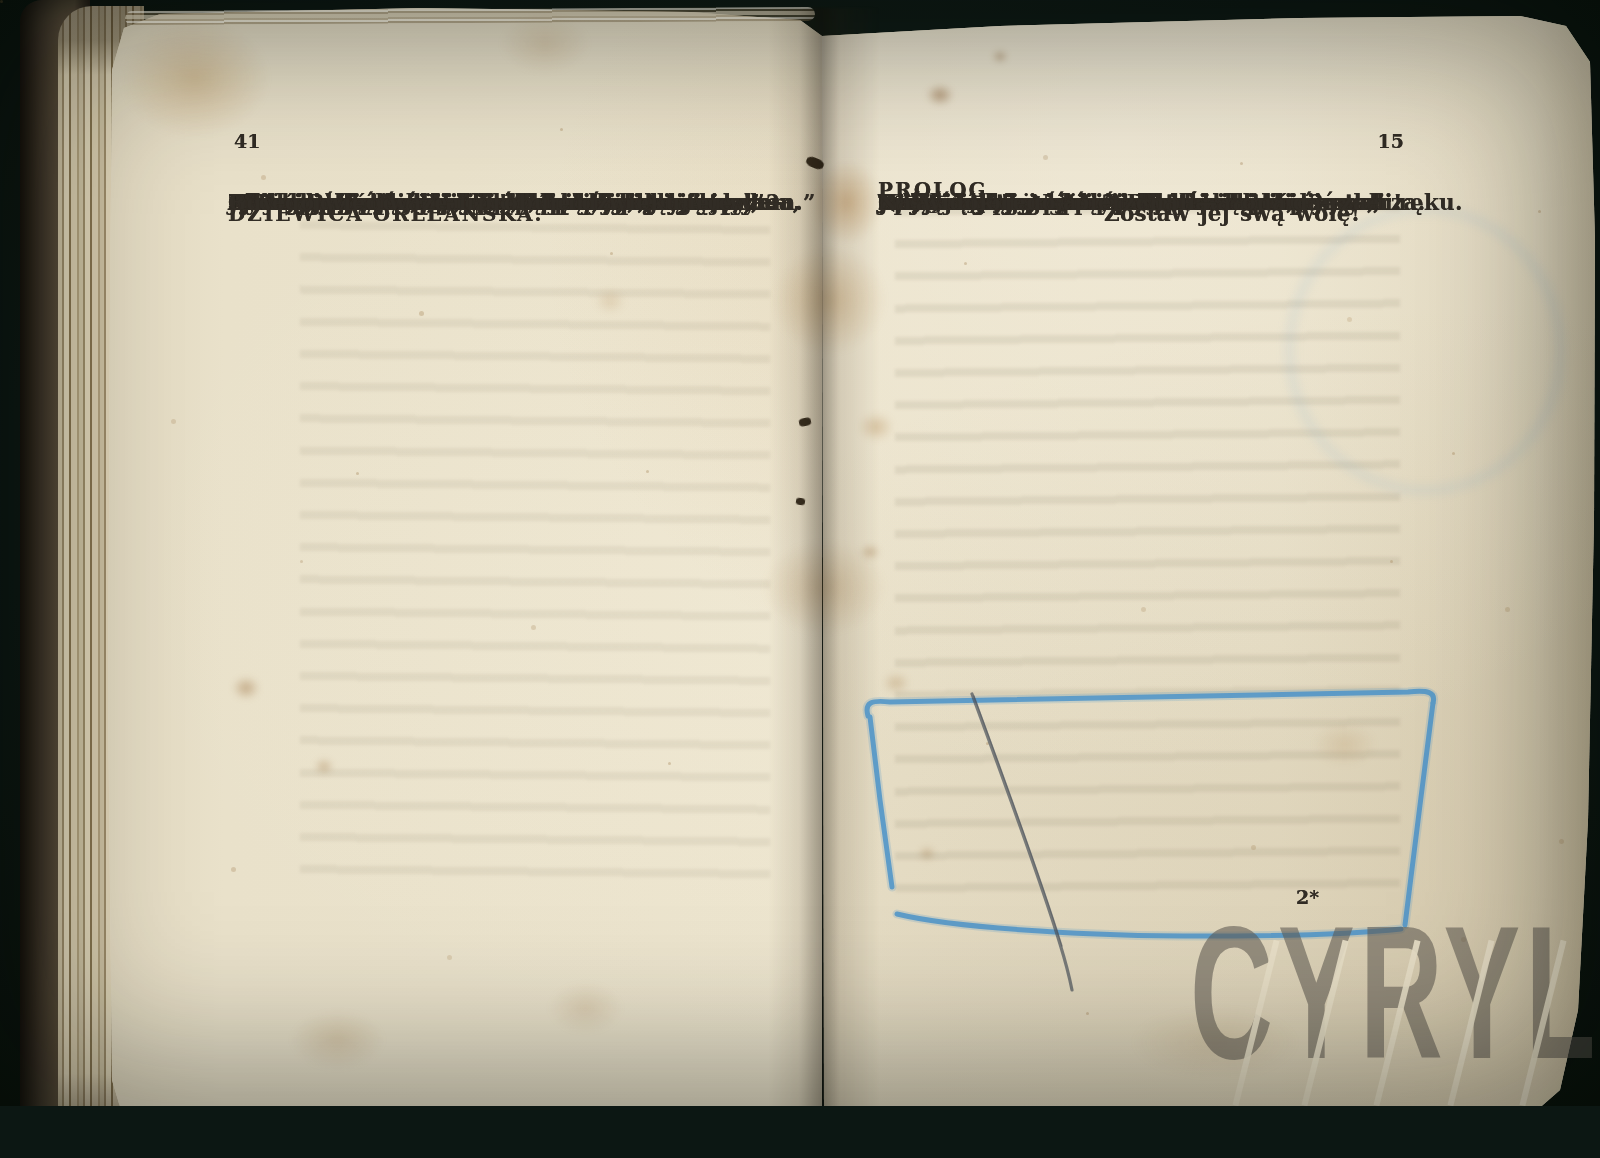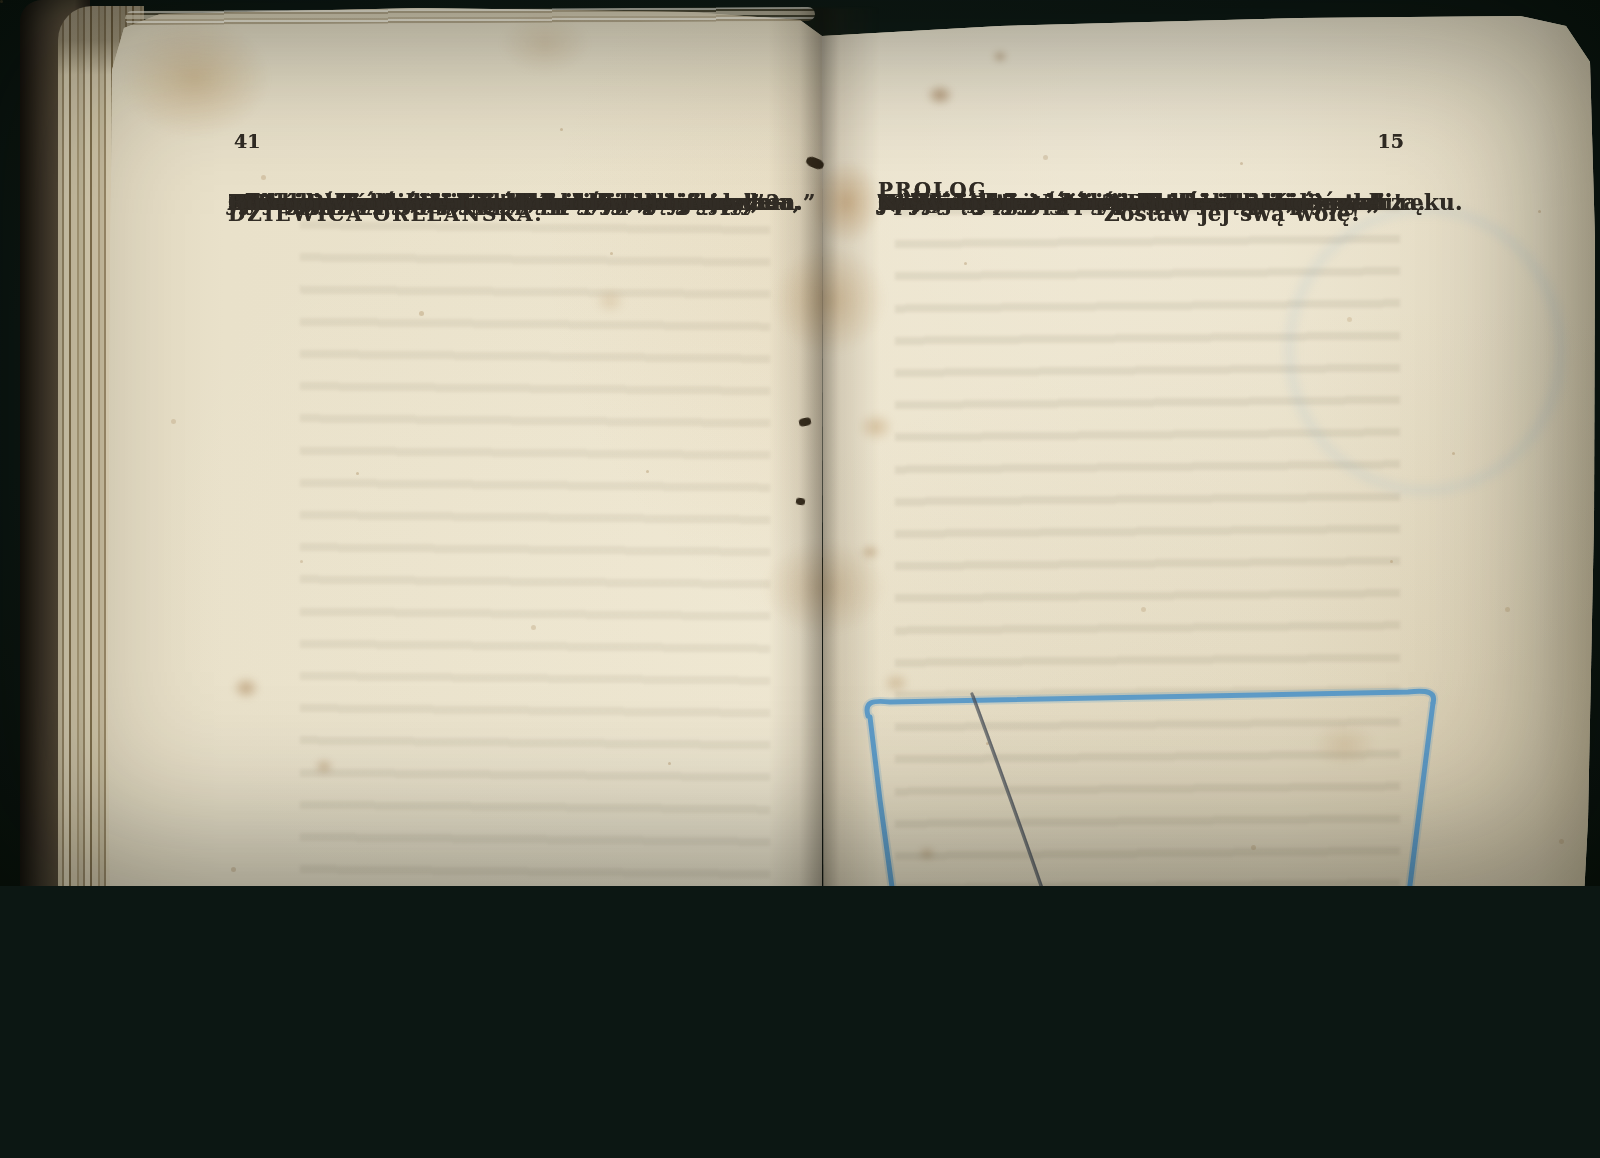--- a/index.html
+++ b/index.html
@@ -1,16 +1,16 @@
 <!DOCTYPE html>
 <html><head>
 <meta charset="utf-8">
 <style>
   html,body{margin:0;padding:0;background:#0c1713;}
-  #stage{position:relative;width:1600px;height:886px;overflow:hidden;
+  #stage{position:relative;width:1600px;height:1106px;overflow:hidden;
          background:radial-gradient(ellipse at 50% 45%, #15231d 0%, #0c1713 70%, #081009 100%);
          font-family:"DejaVu Serif", serif;}
   #stage *{position:absolute;box-sizing:border-box;}
 
   
   .cover{left:20px;top:0;width:70px;height:1158px;border-radius:22px 0 0 18px;
          background:linear-gradient(90deg,#1f1910 0%,#41372a 30%,#5d503c 60%,#6a5c45 78%,#3a3124 100%);
          box-shadow:inset 0 0 30px rgba(0,0,0,.6);}
   .stack{left:58px;top:6px;width:86px;height:1148px;border-radius:34px 0 0 30px;
          background:

